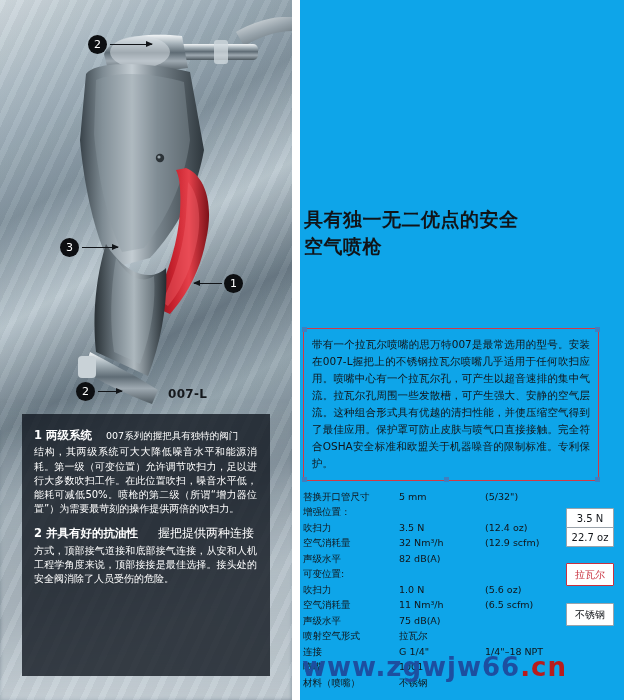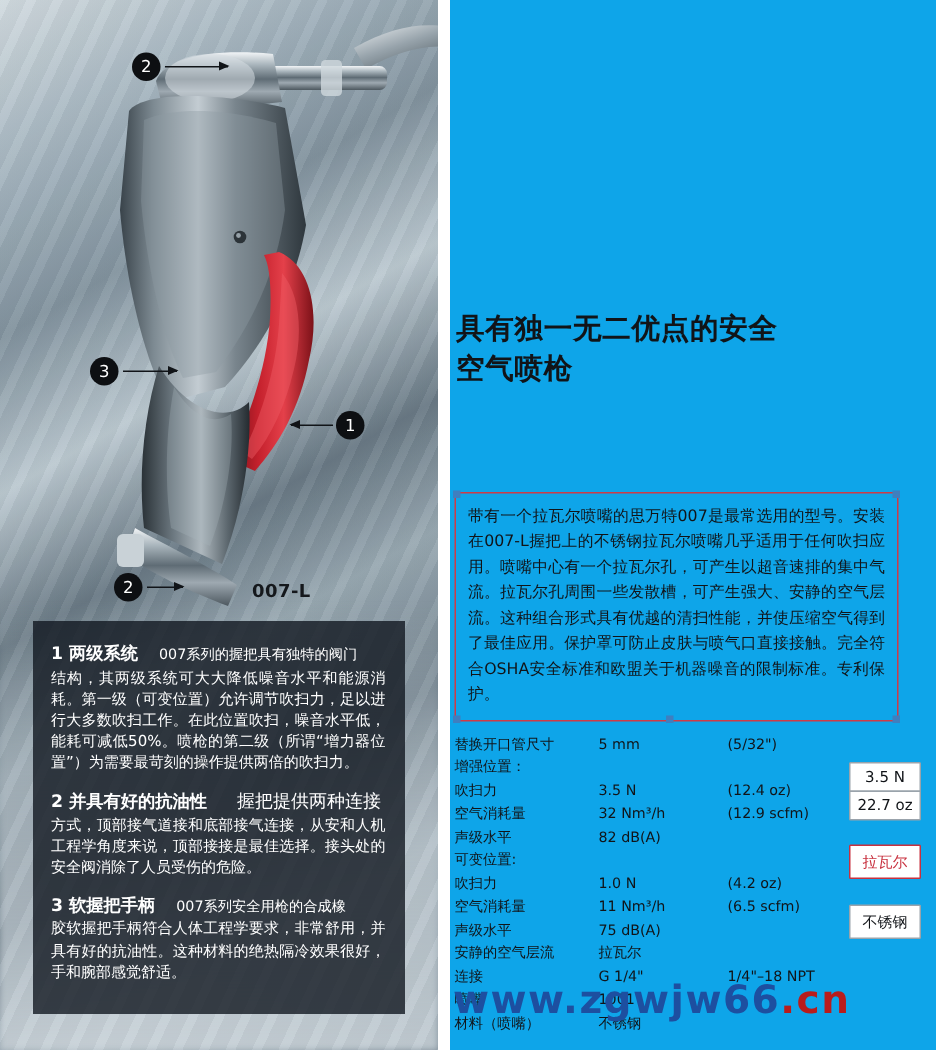--- a/index.html
+++ b/index.html
@@ -299,27 +299,20 @@
       </div>
 
       <div class="feature-block">
         <div class="feature-head">
           <span class="num">2</span><span>并具有好的抗油性</span>
           <span style="font-weight:normal; font-size:12px; margin-left:16px;">握把提供两种连接</span>
         </div>
         <div class="feature-body">方式，顶部接气道接和底部接气连接，从安和人机工程学角度来说，顶部接接是最佳选择。接头处的安全阀消除了人员受伤的危险。</div>
       </div>
 
-      <div class="feature-block">
-        <div class="feature-head">
-          <span class="num">3</span><span>软握把手柄</span>
-          <span style="font-weight:normal; font-size:9.5px; margin-left:10px;">007系列安全用枪的合成橡</span>
-        </div>
-        <div class="feature-body">胶软握把手柄符合人体工程学要求，非常舒用，并具有好的抗油性。这种材料的绝热隔冷效果很好，手和腕部感觉舒适。</div>
-      </div>
     </div>
   </div>
 
   <div class="right">
 
     <div class="headline" style="white-space: pre-line;">具有独一无二优点的安全
 空气喷枪</div>
 
     <div class="desc-box">
       <span class="tick tl"></span>
@@ -359,34 +352,34 @@
             <td class="c3"></td>
           </tr>
           <tr>
             <td class="c1">可变位置:</td>
             <td class="c2"></td>
             <td class="c3"></td>
           </tr>
           <tr>
             <td class="c1">吹扫力</td>
             <td class="c2">1.0 N</td>
-            <td class="c3">(4.2 oz)</td>
+            <td class="c3">(5.6 oz)</td>
           </tr>
           <tr>
             <td class="c1">空气消耗量</td>
             <td class="c2">11 Nm³/h</td>
             <td class="c3">(6.5 scfm)</td>
           </tr>
           <tr>
             <td class="c1">声级水平</td>
             <td class="c2">75 dB(A)</td>
             <td class="c3"></td>
           </tr>
           <tr>
-            <td class="c1">安静的空气层流</td>
+            <td class="c1">喷射空气形式</td>
             <td class="c2">拉瓦尔</td>
             <td class="c3"></td>
           </tr>
           <tr>
             <td class="c1">连接</td>
             <td class="c2">G 1/4"</td>
             <td class="c3">1/4"–18 NPT</td>
           </tr>
           <tr>
             <td class="c1">喷嘴</td>

